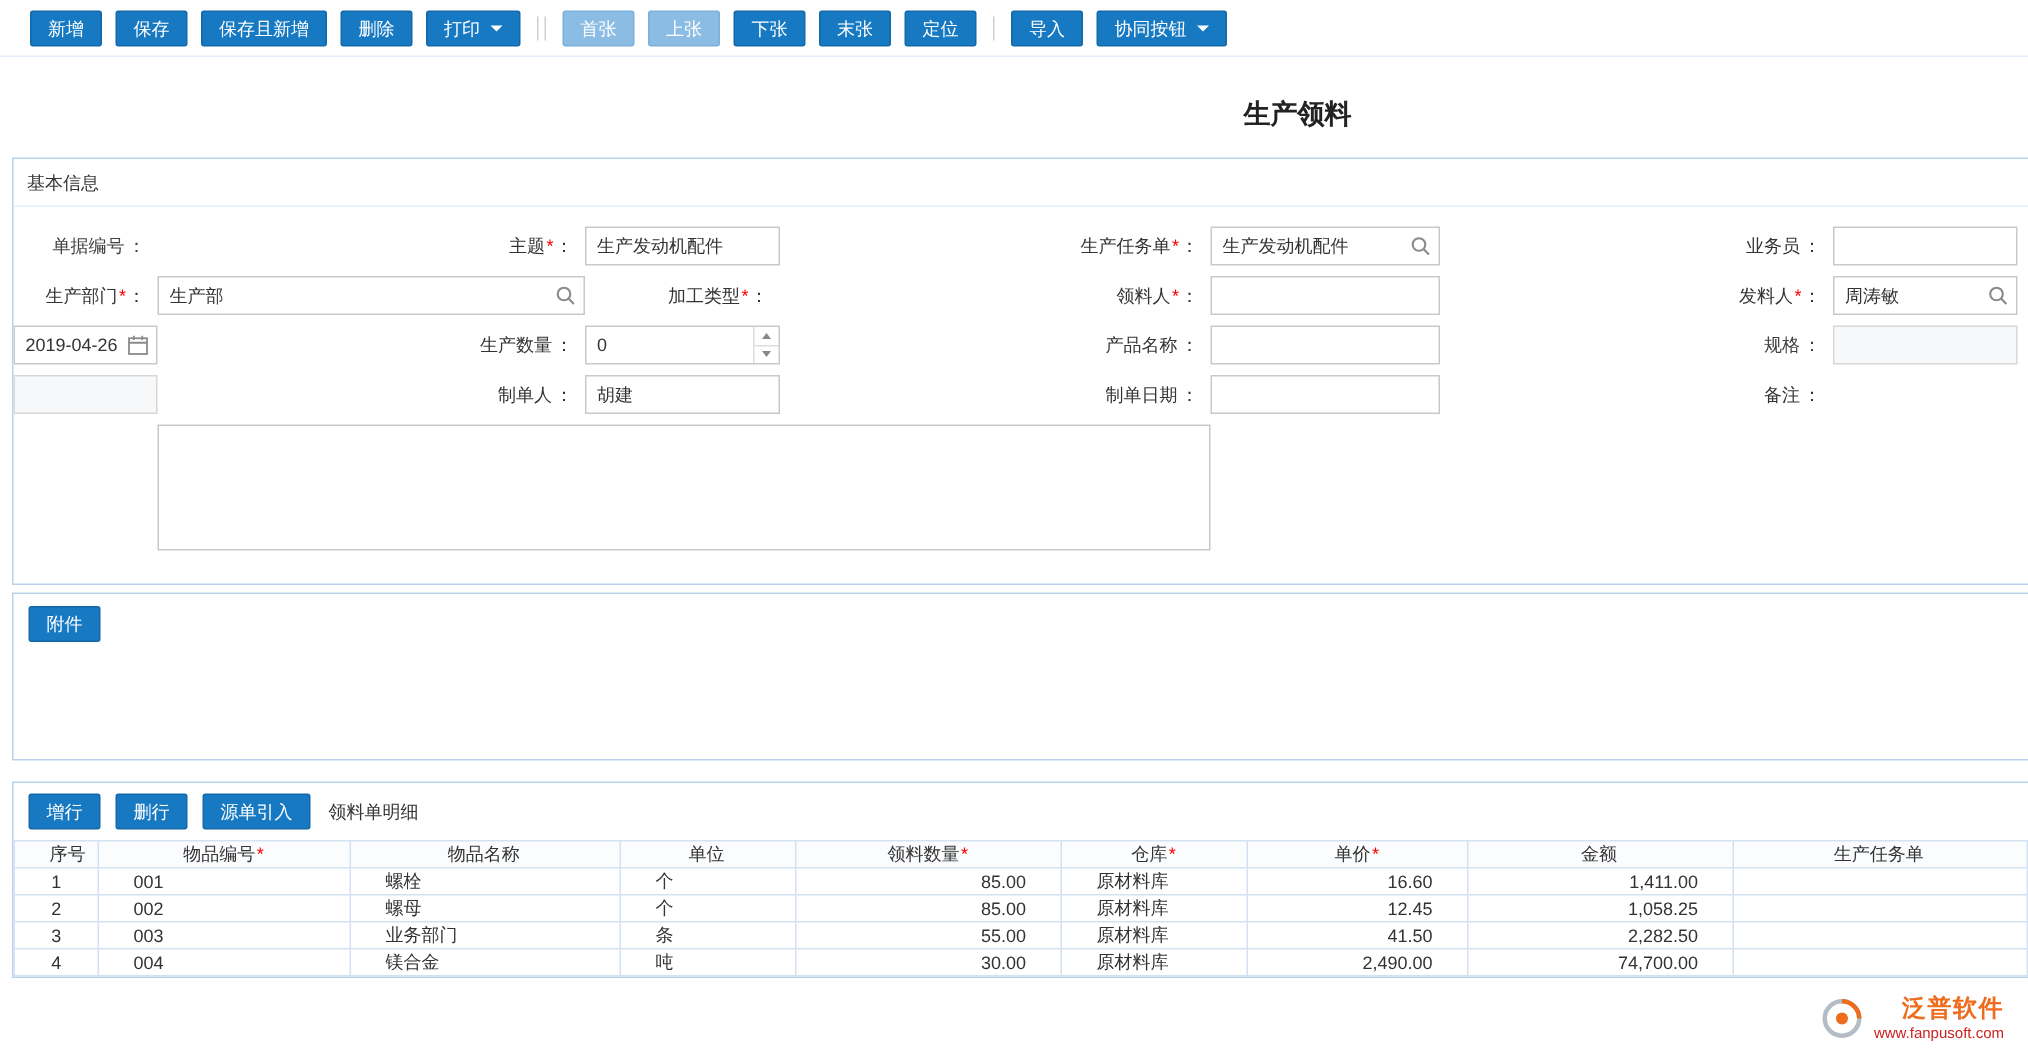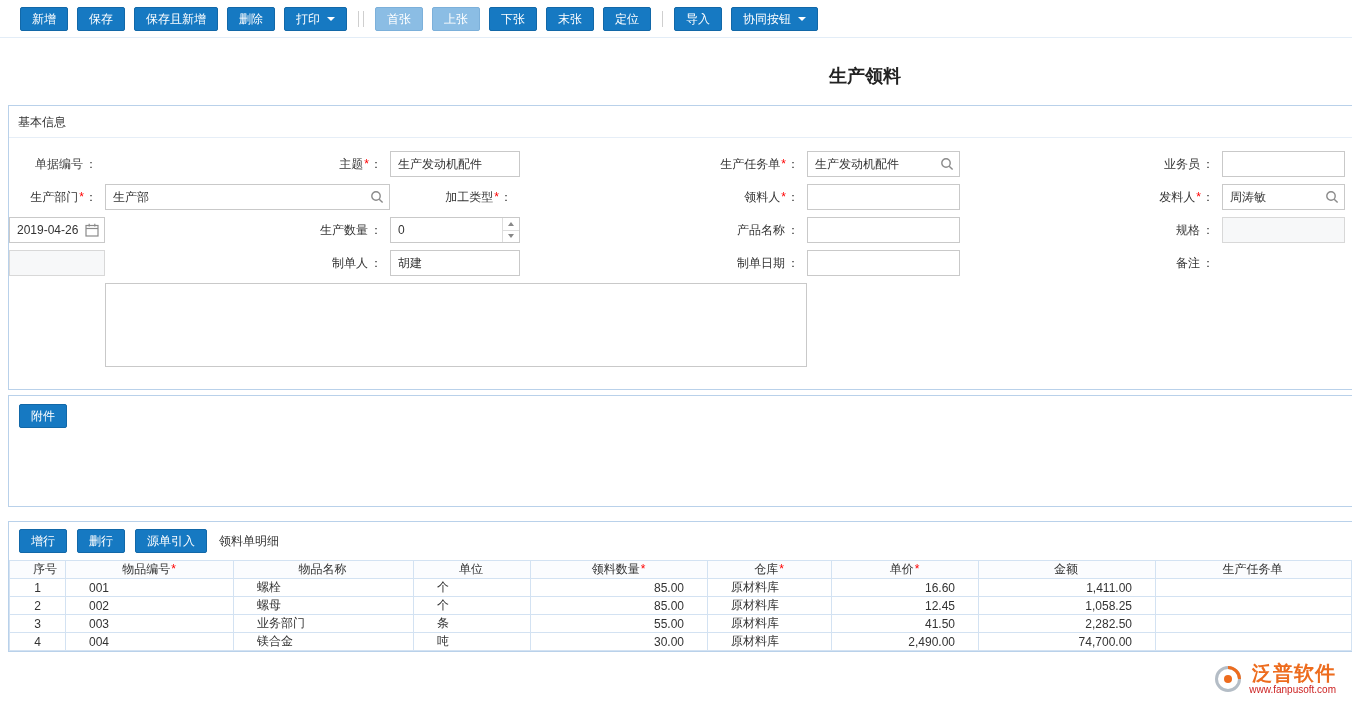--- a/index.html
+++ b/index.html
@@ -62,21 +62,21 @@
   .detail-title { color:#333; margin-left:2px; }
   table.grid { border-collapse:collapse; width:100%; table-layout:fixed; }
   .grid th, .grid td { border:1px solid #d3e2f2; height:14px; padding:0 23px; overflow:hidden;
                        white-space:nowrap; font-weight:normal;margin-left:16px; }
   .grid th { background:#fbfcfe; text-align:center; color:#333; }
   .al-l { text-align:left; } .al-r { text-align:right; } .al-c { text-align:center; }
 
   
   .watermark { position:absolute; right:16px; bottom:8px; display:flex; align-items:center; gap:6px; }
   .wm-text { display:flex; flex-direction:column; align-items:flex-end; }
-  .wm-brand { font-size:20px; font-weight:bold; color:#ed6c1e; line-height:22px; letter-spacing:1px; }
+  .wm-brand { font-size:16px; font-weight:bold; color:#ed6c1e; line-height:22px; letter-spacing:1px; }
   .wm-url { font-size:10px; color:#cc2222; line-height:12px; }
 </style>
 </head>
 <body>
 
 <div class="viewport">
 
   <div class="toolbar">
     <button class="btn">新增</button>
     <button class="btn">保存</button>

